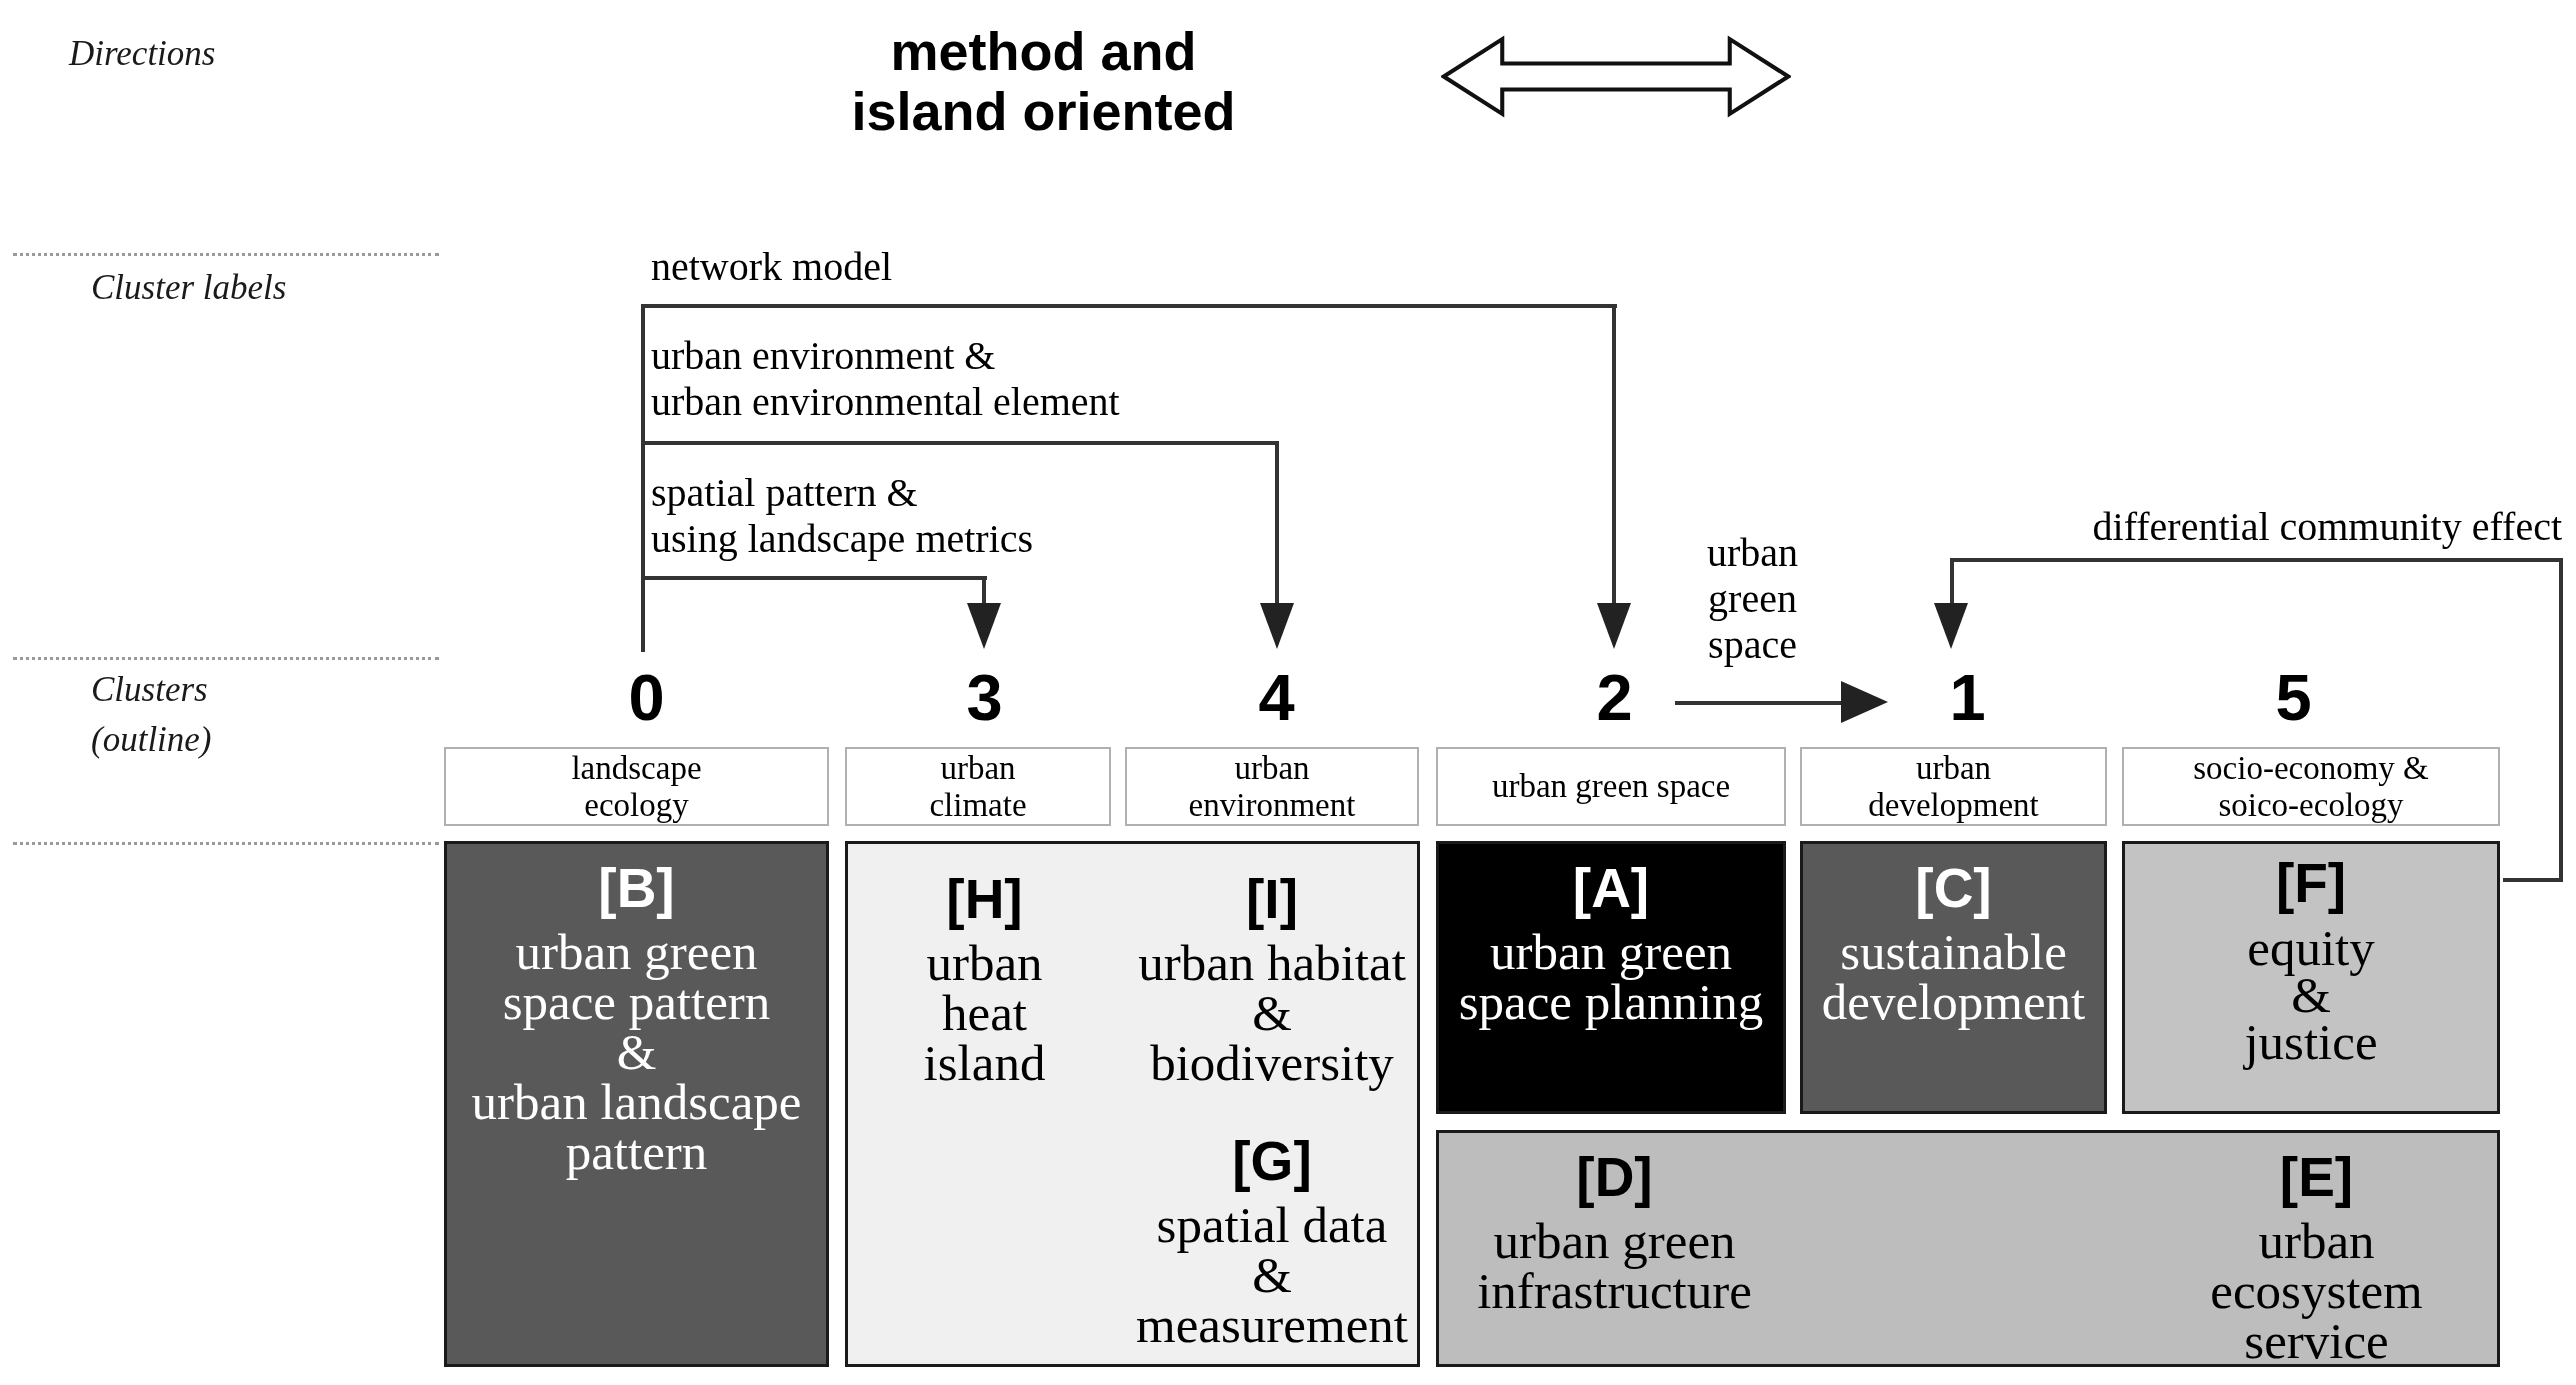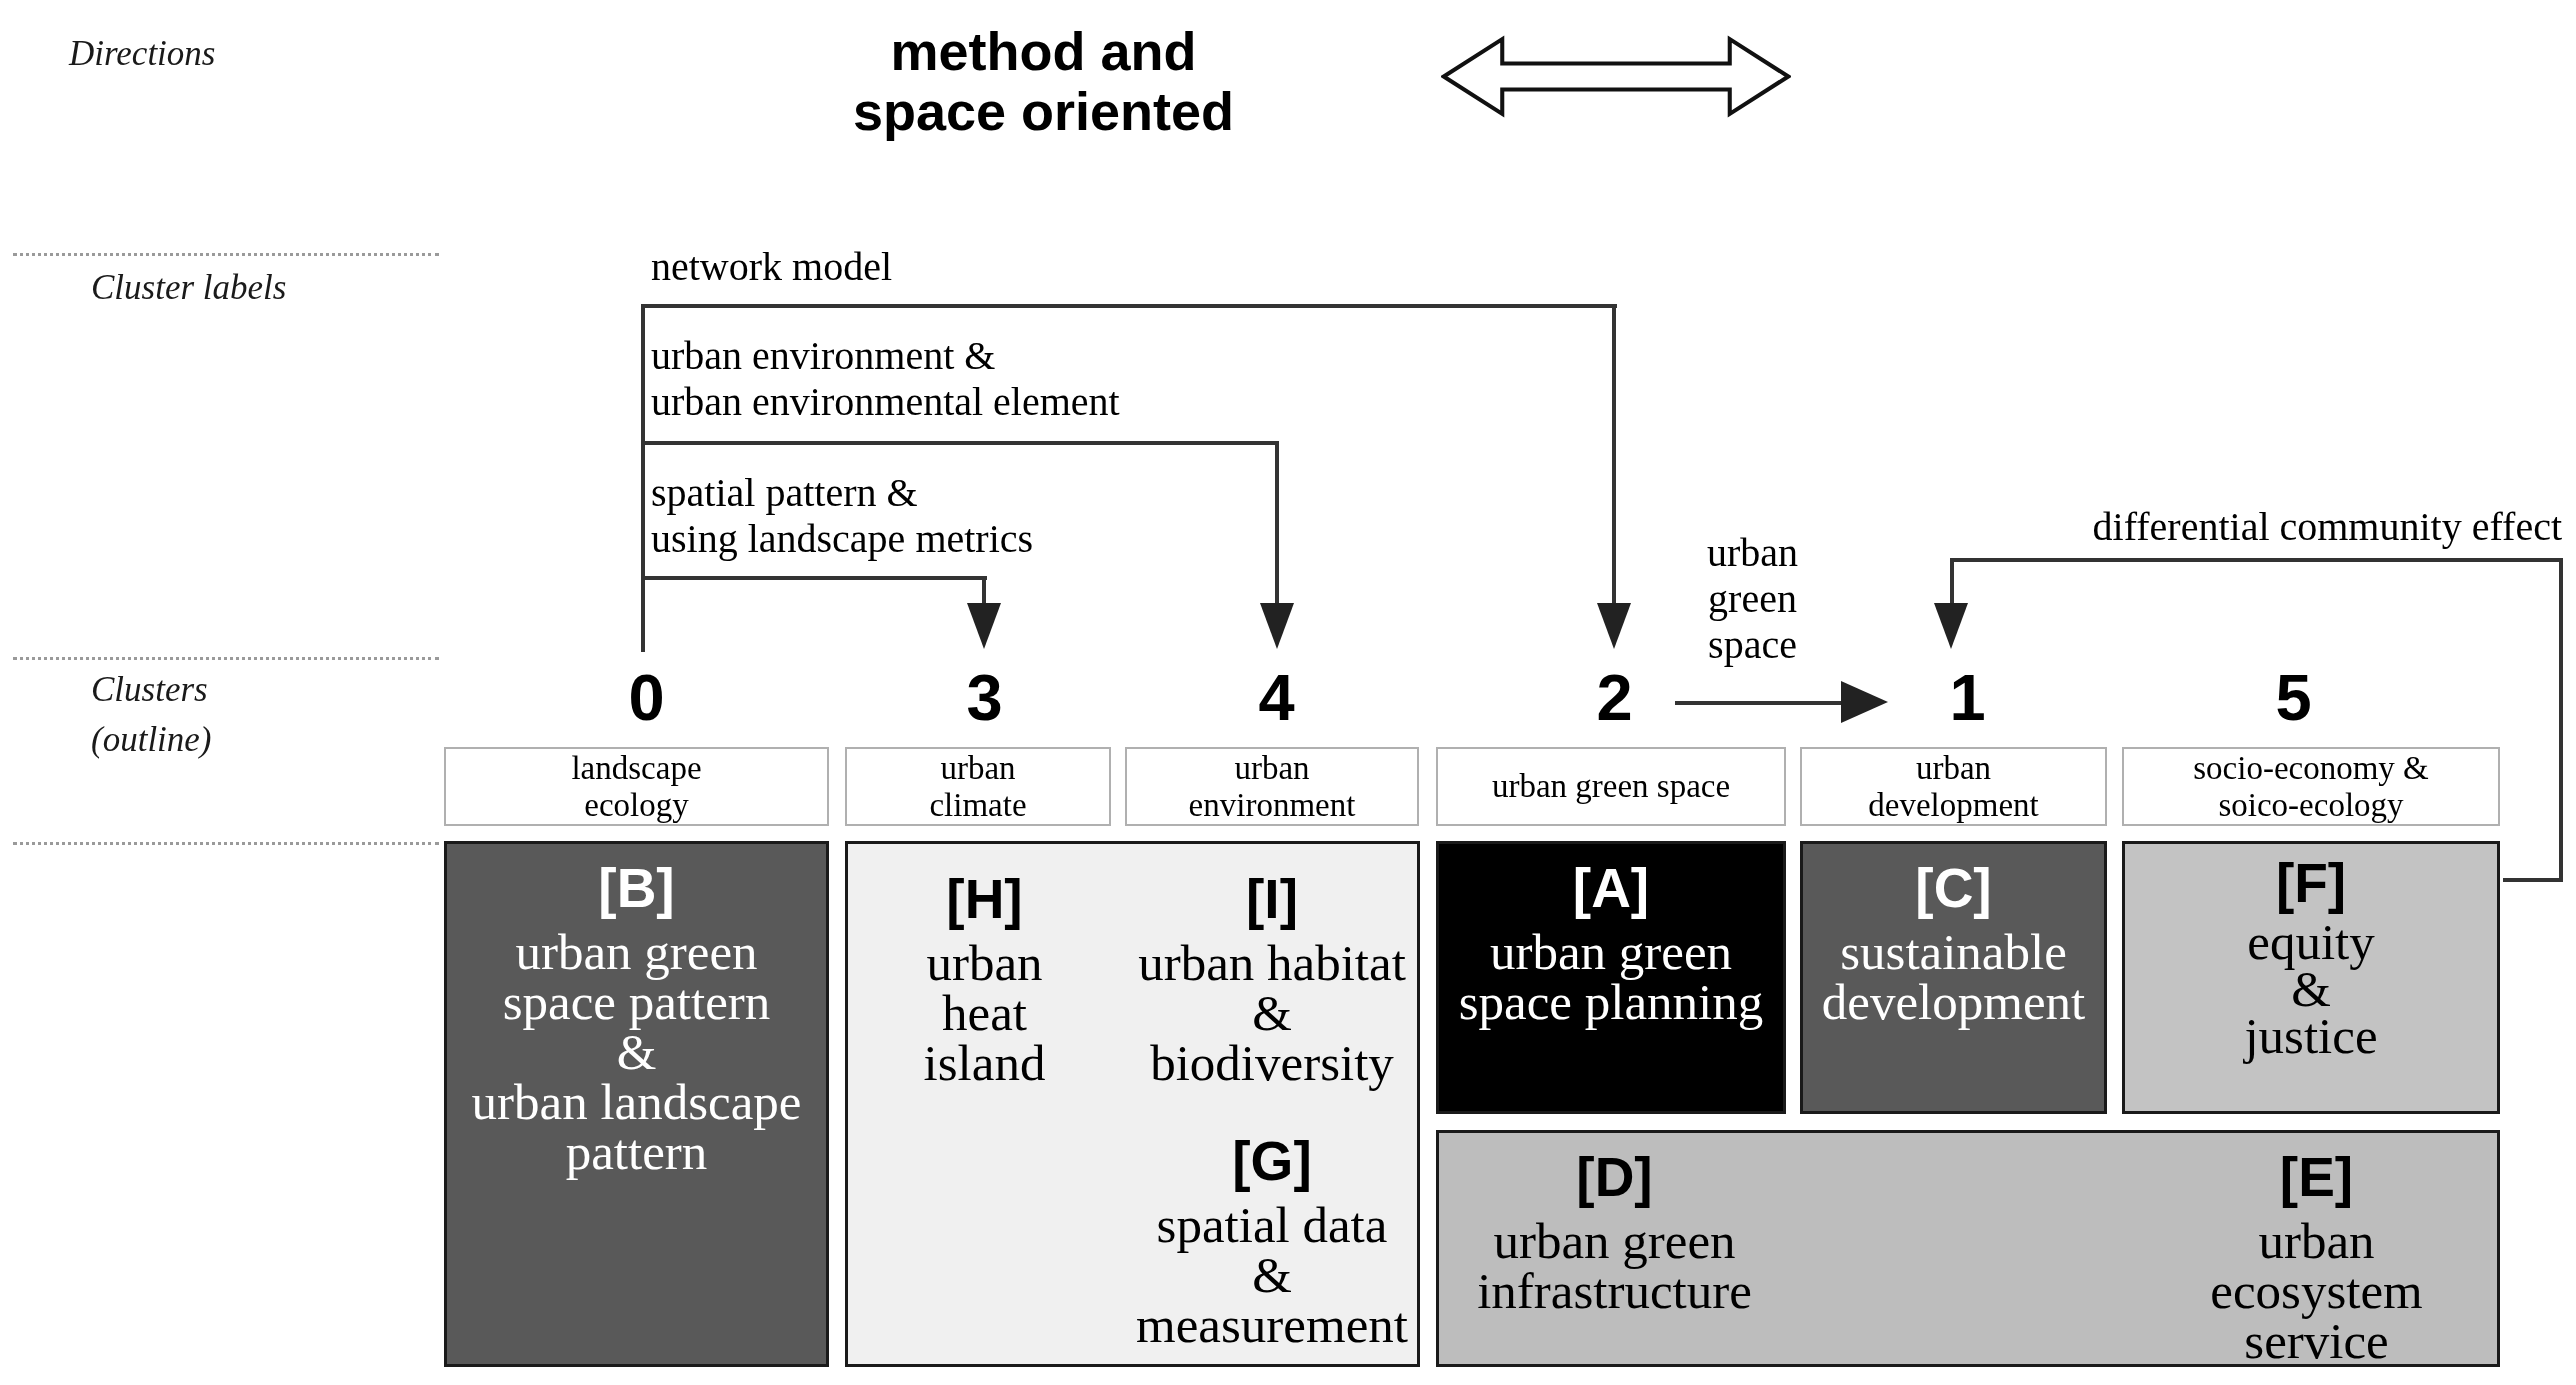--- a/index.html
+++ b/index.html
@@ -50,21 +50,21 @@
 
   <div class="rowlab" style="left:69px;top:29px" data-bind="row_labels.directions">Directions</div>
   <div class="dotline" style="top:253px"></div>
   <div class="rowlab" style="left:91px;top:263px" data-bind="row_labels.cluster_labels">Cluster labels</div>
   <div class="dotline" style="top:657px"></div>
   <div class="rowlab" style="left:91px;top:665px" data-bind="row_labels.clusters">Clusters
 (outline)</div>
   <div class="dotline" style="top:842px"></div>
 
   <div class="hdr" style="left:759px;top:21px;width:569px" data-bind="directions.left">method and
-space oriented</div>
+island oriented</div>
   <svg class="dblarrow" style="left:1441px;top:31px" width="350" height="91" viewBox="0 0 430 112">
     <polygon points="3,56 75,10 75,40 355,40 355,10 427,56 355,102 355,72 75,72 75,102" fill="#ffffff" stroke="#111111" stroke-width="5"></polygon>
   </svg>
 
   <div class="clabel" style="left:651px;top:244px" data-bind="cluster_labels.network_model">network model</div>
   <div class="clabel" style="left:651px;top:333px" data-bind="cluster_labels.urban_environment">urban environment &amp;
 urban environmental element</div>
   <div class="clabel" style="left:651px;top:470px" data-bind="cluster_labels.spatial_pattern">spatial pattern &amp;
 using landscape metrics</div>
   <div class="clabel" style="left:1671px;top:530px;width:163px;text-align:center" data-bind="cluster_labels.urban_green_space">urban
@@ -150,21 +150,21 @@
   </div>
 
   <div class="sbox" style="left:1800px;top:841px;width:307px;height:273px;background:#595959;color:#ffffff">
     <div class="tag" data-bind="subject_categories.C.tag">[C]</div>
     <div class="sbody" data-bind="subject_categories.C.label">sustainable
 development</div>
   </div>
 
   <div class="sbox" style="left:2122px;top:841px;width:378px;height:273px;background:#c3c3c3;color:#000">
     <div class="tag" style="margin-top:8.1px" data-bind="subject_categories.F.tag">[F]</div>
-    <div class="sbody" style="margin-top:5px;line-height:47px" data-bind="subject_categories.F.label">equity
+    <div class="sbody" style="margin-top:11px;line-height:47px" data-bind="subject_categories.F.label">equity
 &amp;
 justice</div>
   </div>
 
   <div class="sbox" style="left:1436px;top:1130px;width:1064px;height:237px;background:#bdbdbd;color:#000">
     <div class="subblk" style="left:33px;top:0px;width:285px">
       <div class="tag" data-bind="subject_categories.D.tag">[D]</div>
       <div class="sbody" data-bind="subject_categories.D.label">urban green
 infrastructure</div>
     </div>

